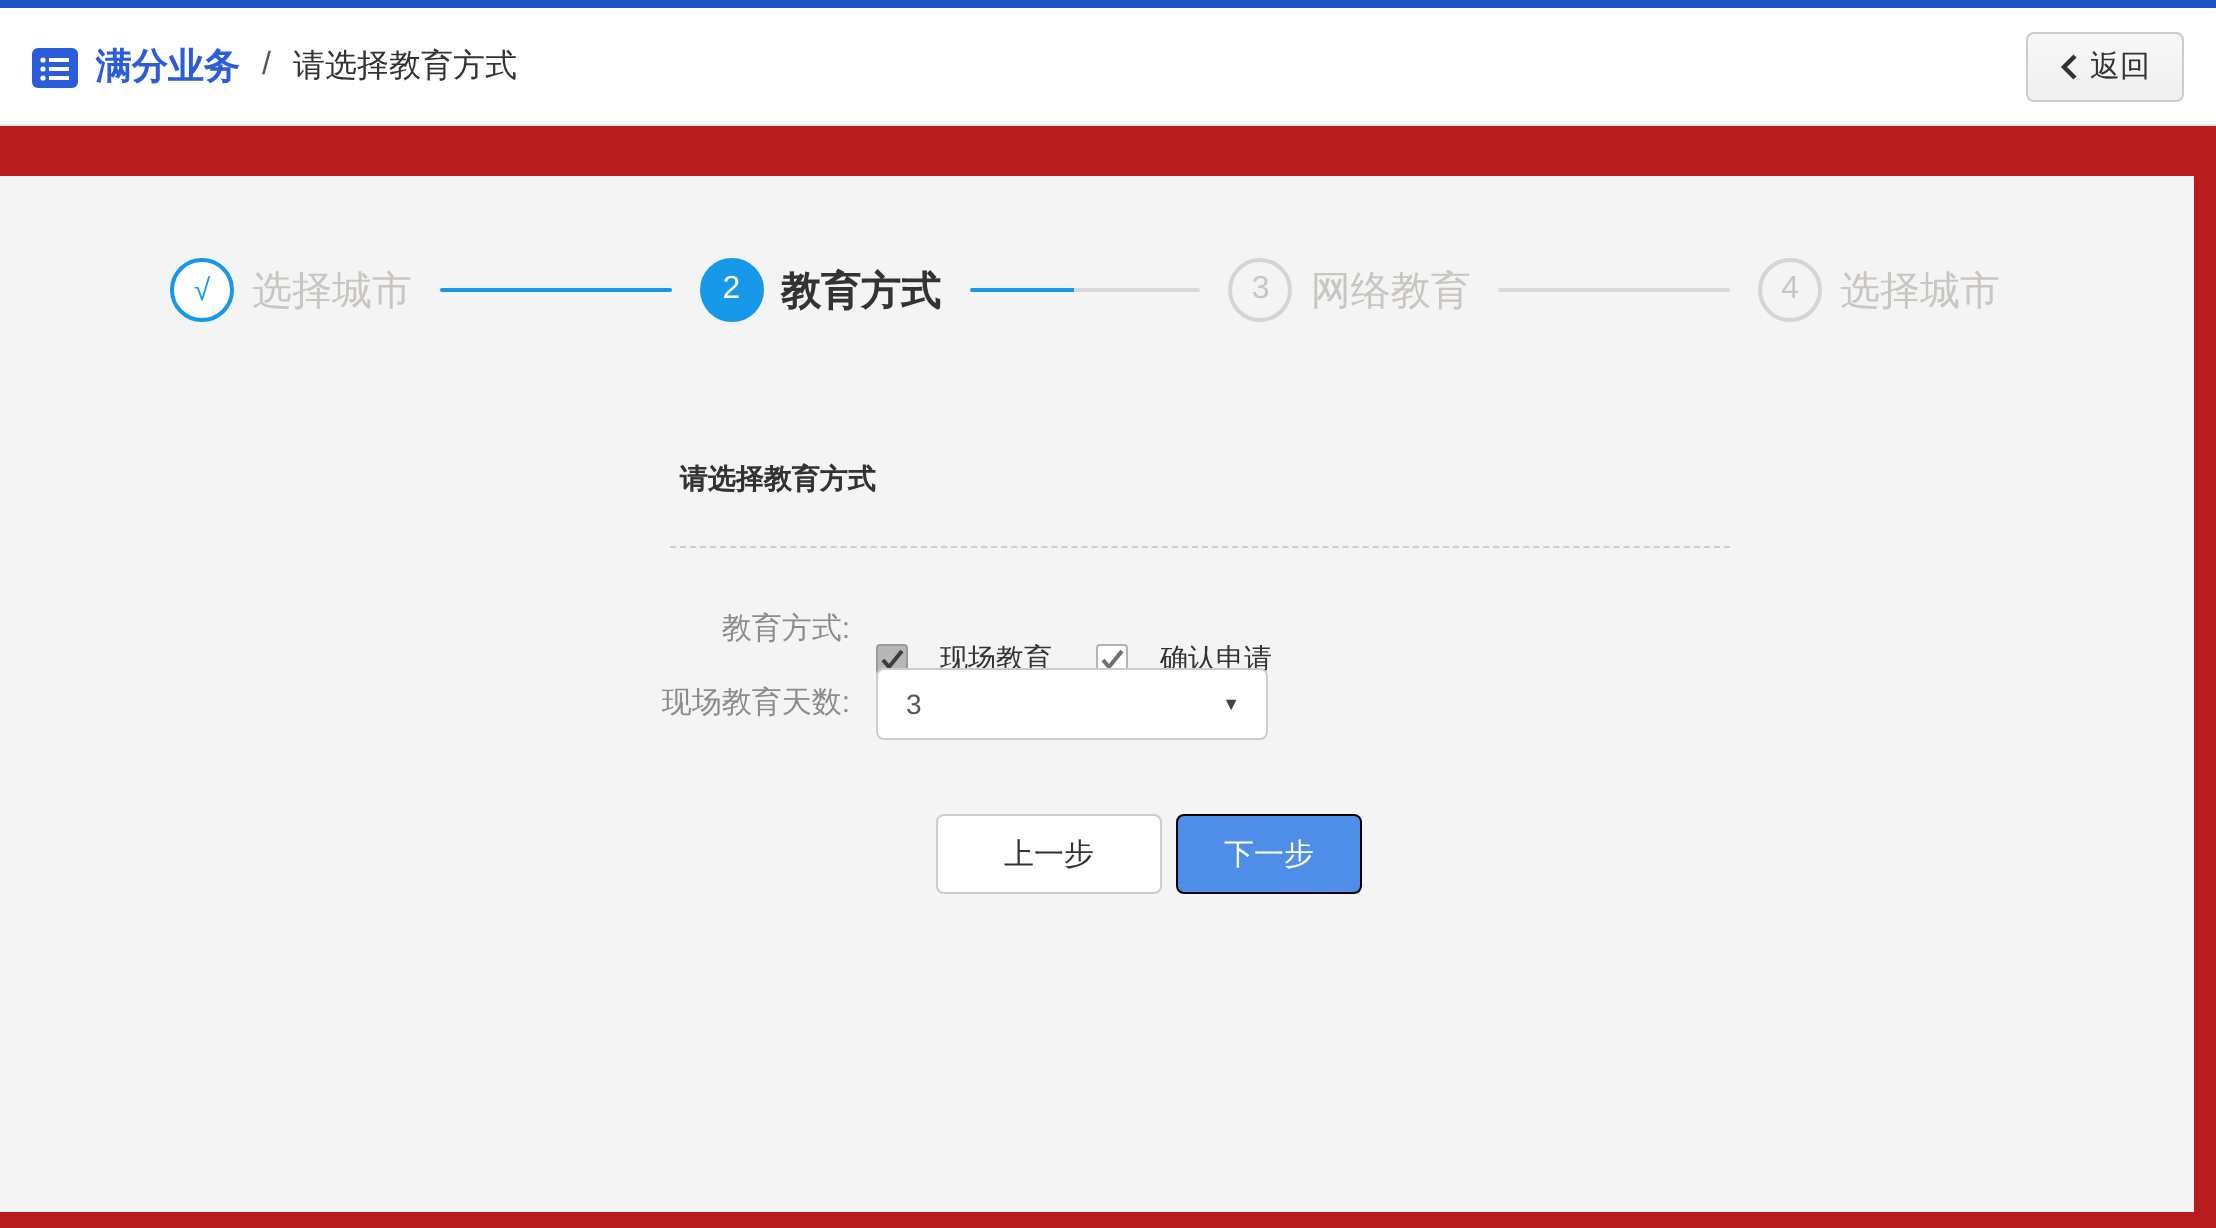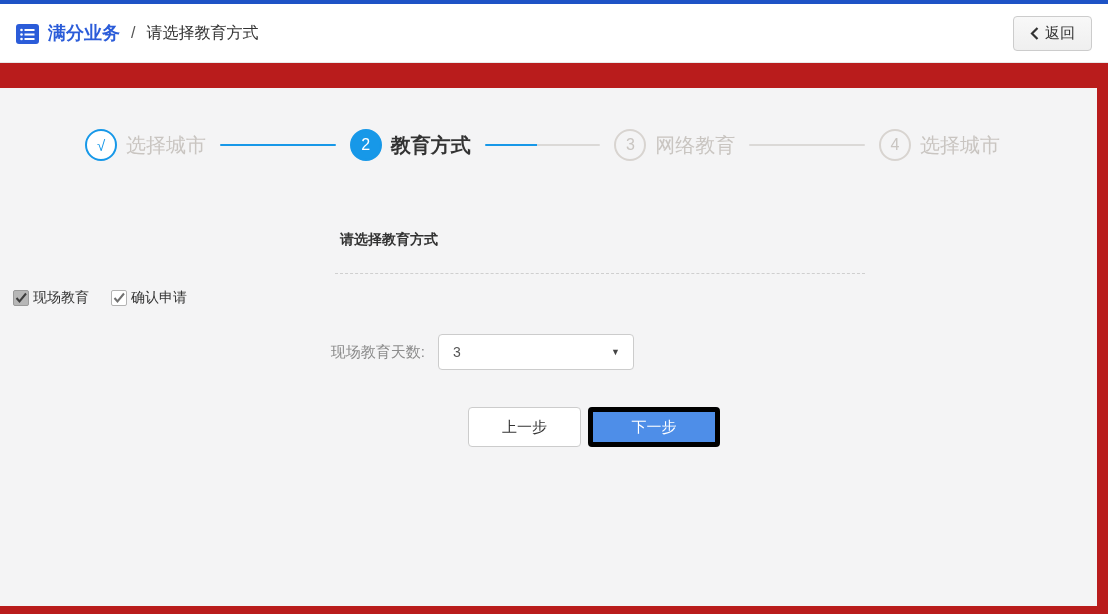--- a/index.html
+++ b/index.html
@@ -45,39 +45,39 @@
   .connector.half { background:linear-gradient(to right,#1798e8 0%,#1798e8 45%,#dbd9d7 45%,#dbd9d7 100%); }
   .connector.empty { background:#dbd9d7; }
   
   .form-title { position:absolute; top:143px; left:340px; font-size:14px; font-weight:bold; color:#333; }
   .dashed-divider { position:absolute; top:185px; left:335px; width:530px; border-top:1px dashed #cfcfcf; }
   .form-row { position:absolute; left:0; display:flex; align-items:center; }
   .row-mode { top:201px; }
   .row-days { top:246px; }
   .form-label { width:425px; text-align:right; font-size:15px; color:#8c8c8c; }
   .controls { margin-left:13px; display:flex; align-items:center; }
-  .checkbox-group { display:flex; align-items:center; gap:4px; margin-right:22px; cursor:pointer; }
+  .checkbox-group { display:flex; align-items:center; gap:16px; margin-right:22px; cursor:pointer;margin-top:32px; }
   .checkbox-box {
     width:16px; height:16px; border-radius:2px; display:inline-flex;
     align-items:center; justify-content:center;
   }
   .checkbox-box.disabled-checked { background:#b7b7b7; border:1px solid #9a9a9a; }
   .checkbox-box.checked { background:#fff; border:1px solid #b3b3b3; }
   .checkbox-text { font-size:14px; color:#333; }
   .select-box {
     position:relative; width:196px; height:36px; background:#fff; border:1px solid #ccc;
     border-radius:4px; display:flex; align-items:center; padding:0 14px; cursor:pointer;
   }
   .select-value { font-size:14px; color:#555; }
   .select-arrow { position:absolute; right:13px; top:50%; transform:translateY(-50%); font-size:9px; color:#444; }
   
   .button-row { position:absolute; top:319px; left:437px; display:flex;padding-left:31px; }
   .btn { height:40px; border-radius:4px; font-size:15px; cursor:pointer; display:inline-flex; align-items:center; justify-content:center; }
   .btn-prev { width:113px; background:#fff; border:1px solid #ccc; color:#333; }
-  .btn-next { width:132px; background:#4e8ee8; border:5px solid #000000; color:#fff; margin-left:7px; }
+  .btn-next { width:93px; background:#4e8ee8; border:1px solid #000000; color:#fff; margin-left:7px; }
 </style>
 </head>
 <body>
 
 <div class="page">
 
   <div class="top-accent"></div>
 
   <div class="header">
     <div class="breadcrumb">
@@ -127,20 +127,21 @@
       <div class="step">
         <div class="step-circle pending">4</div>
         <div class="step-label dim">选择城市</div>
       </div>
     </div>
 
     <div class="form-title">请选择教育方式</div>
     <div class="dashed-divider"></div>
 
     <div class="form-row row-mode">
+      <div class="form-label">教育方式:</div>
       <div class="controls">
         <span class="checkbox-group">
           <span class="checkbox-box disabled-checked">
             <svg width="14" height="14" viewBox="0 0 14 14">
                 <path d="M2.5 7 L5.5 10.5 L12 2.5" stroke="#3d3d3d" stroke-width="2" fill="none"></path>
               </svg>
           </span>
           <span class="checkbox-text">现场教育</span>
         </span>
         <span class="checkbox-group">

